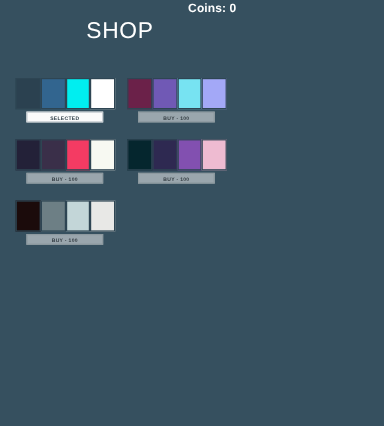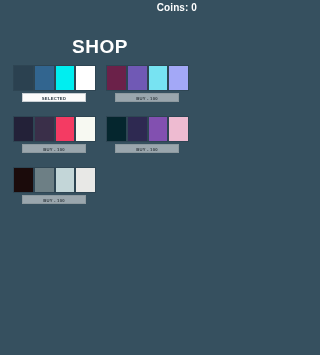--- a/index.html
+++ b/index.html
@@ -42,24 +42,23 @@
   }
 
   
   #title {
     position: absolute;
     top: 16px;
     left: 0;
     width: 200px;
     text-align: center;
     font-size: 19px;
-    font-weight: bold;
+    font-weight: normal;
     color: #ffffff;
     letter-spacing: 0.6px;
-    margin-top: 20px;
   }
 
   
   #grid {
     position: absolute;
     top: 60px;
     left: 8px;
     width: 186px;
     display: flex;
     flex-wrap: wrap;

